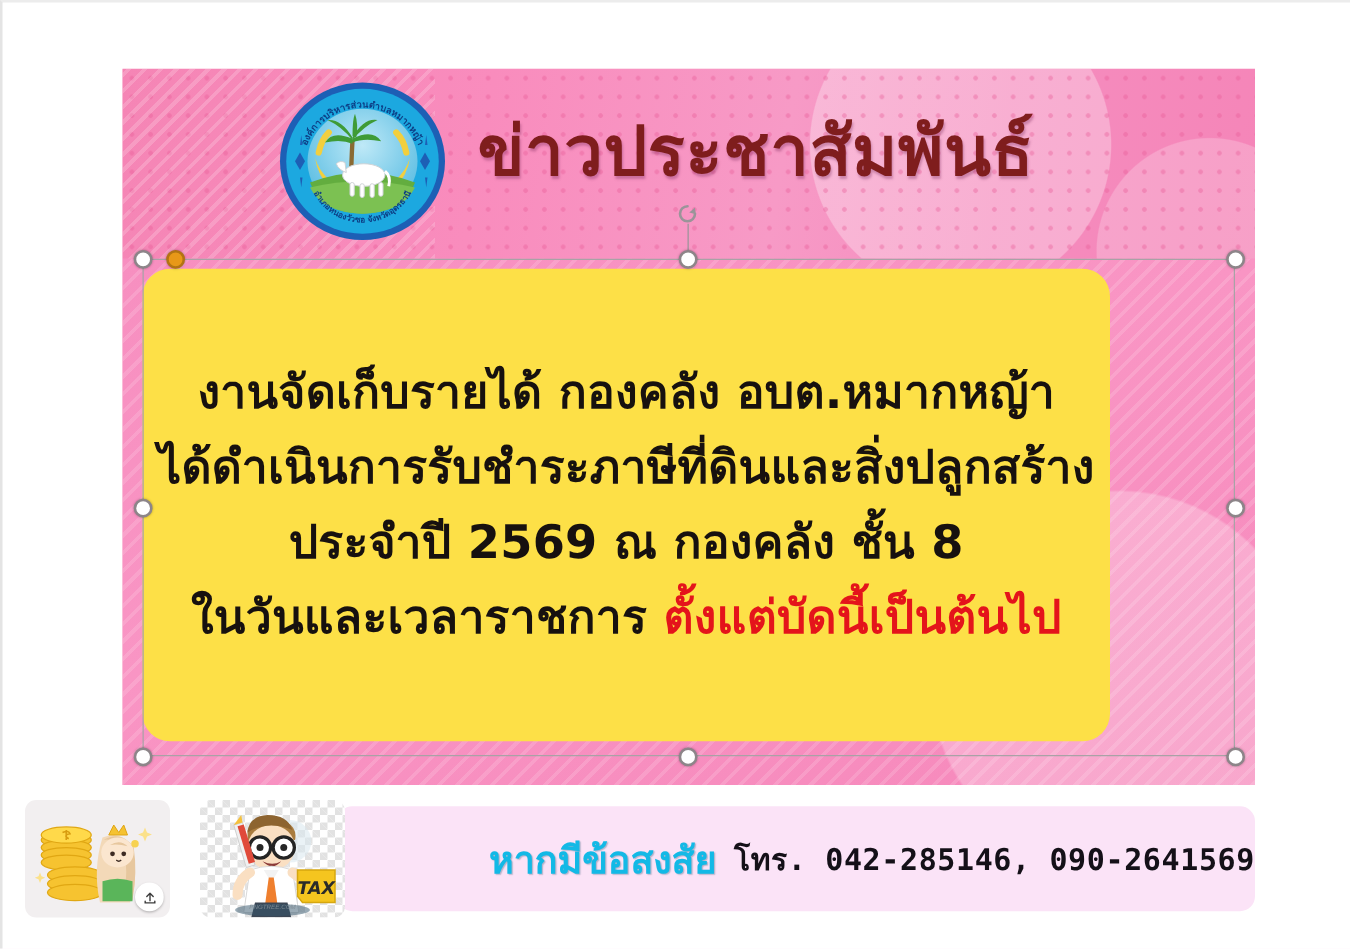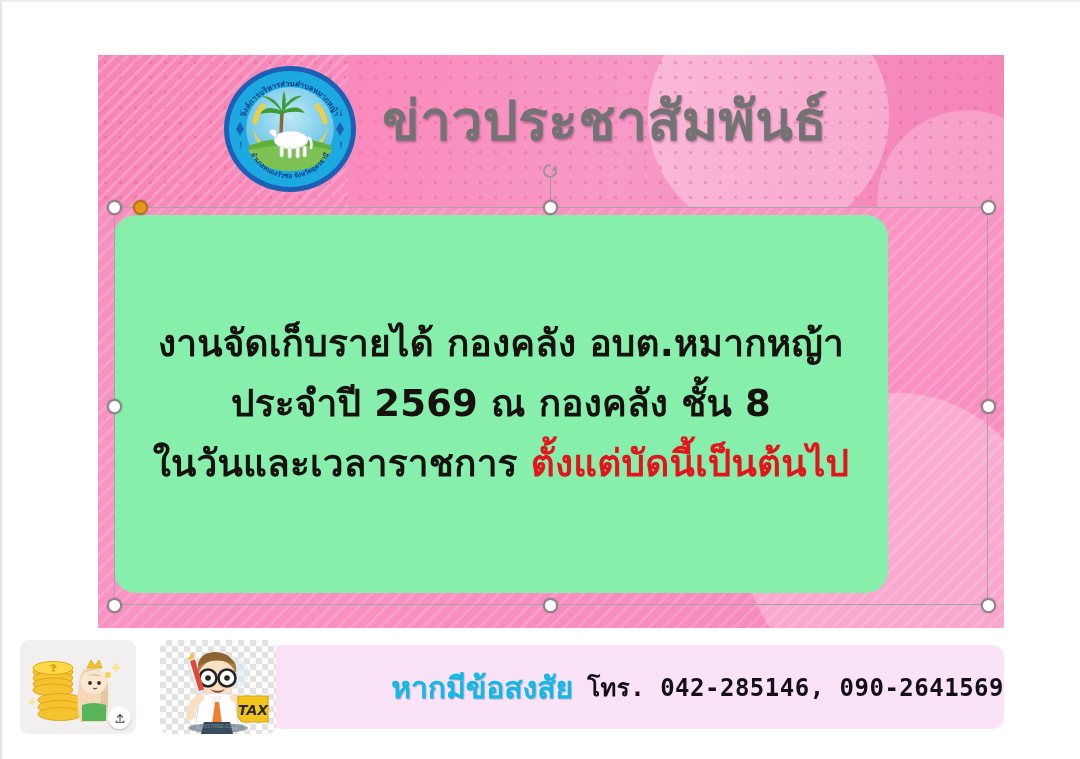--- a/index.html
+++ b/index.html
@@ -95,34 +95,34 @@
     position: absolute;
     left: 380px;
     top: 84px;
     width: 500px;
     height: 70px;
     z-index: 6;
     font-family: "DejaVu Sans", sans-serif;
     font-size: 55px;
     font-weight: 700;
     line-height: 70px;
-    color: #737373;
+    color: #7f1d1d;
     letter-spacing: 0.5px;
     text-shadow: 1px 2px 2px rgba(120,40,90,0.35);
     white-space: nowrap;
   }
 
   
   .textbox {
     position: absolute;
     left: 112px;
     top: 213px;
     width: 774px;
     height: 378px;
-    background: #86efac;
+    background: #fde047;
     border-radius: 22px;
     z-index: 5;
     display: flex;
     flex-direction: column;
     align-items: center;
     justify-content: center;
     padding: 12px 18px;
   }
 
   .tline {
@@ -317,20 +317,21 @@
       <text font-size="6.6" font-weight="bold" fill="#0d3f86" font-family="'DejaVu Sans',sans-serif">
         <textPath href="#arcBot" startOffset="50%" text-anchor="middle">อำเภอหนองวัวซอ จังหวัดอุดรธานี</textPath>
       </text>
     </svg>
   </div>
 
   <div class="poster-title">ข่าวประชาสัมพันธ์</div>
 
   <div class="textbox">
     <div class="tline">งานจัดเก็บรายได้ กองคลัง อบต.หมากหญ้า</div>
+    <div class="tline">ได้ดำเนินการรับชำระภาษีที่ดินและสิ่งปลูกสร้าง</div>
     <div class="tline">ประจำปี 2569 ณ กองคลัง ชั้น 8</div>
     <div class="tline">
       <span>ในวันและเวลาราชการ</span>
       <span class="red">ตั้งแต่บัดนี้เป็นต้นไป</span>
     </div>
   </div>
 
   <div class="sel-frame"></div>
 
   <div class="rot-stem" style="left:548px; top:177px;"></div>

